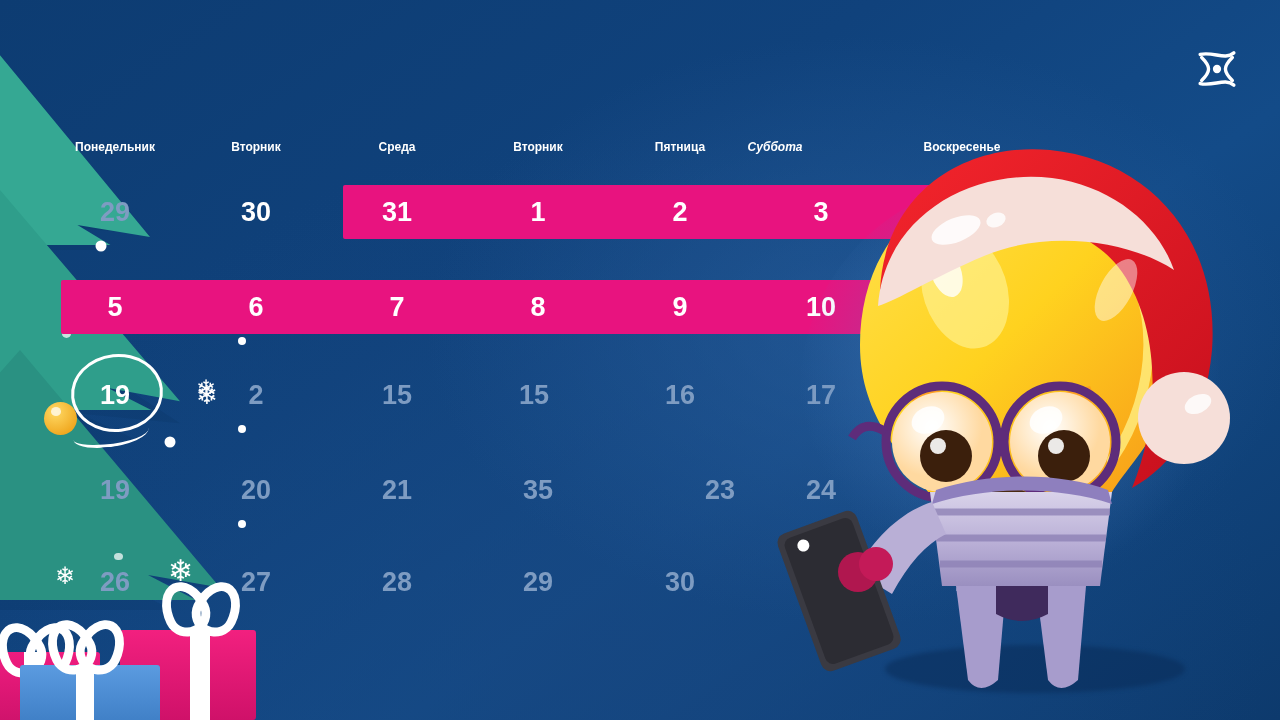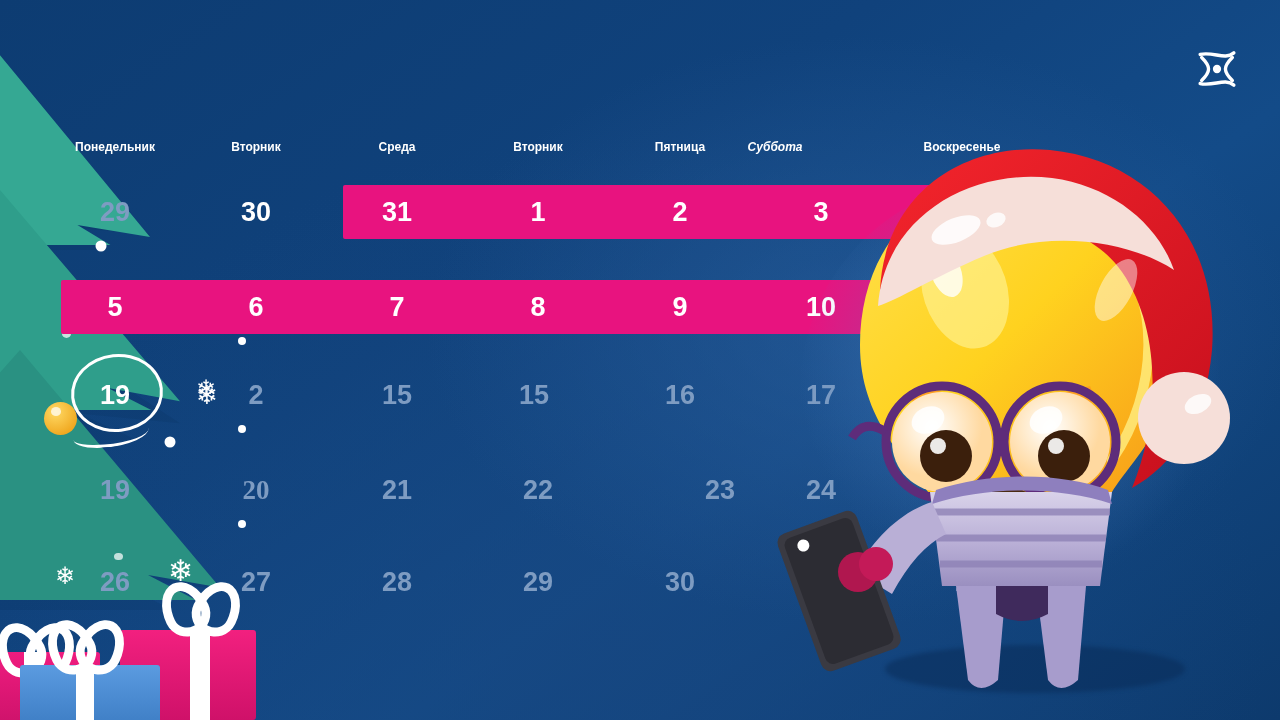--- a/index.html
+++ b/index.html
@@ -194,24 +194,24 @@
       <div class="day on" style="left: 115px; top: 265px;">19</div>
       <div class="snow" style="left: 196px; top: 247px; font-size: 24px;">❄</div>
       <div class="day off" style="left: 256px; top: 265px;">2</div>
       <div class="dot sm" style="left: 242px; top: 299px;"></div>
       <div class="day off" style="left: 397px; top: 265px;">15</div>
       <div class="day off" style="left: 534px; top: 265px;">15</div>
       <div class="day off" style="left: 680px; top: 265px;">16</div>
       <div class="day off" style="left: 821px; top: 265px;">17</div>
       <div class="day off" style="left: 962px; top: 265px;">18</div>
       <div class="day off" style="left: 115px; top: 360px;">19</div>
-      <div class="day off" style="left: 256px; top: 360px; font-family: Liberation Serif, serif;">20</div>
+      <div class="day off" style="left: 256px; top: 360px;">20</div>
       <div class="dot sm" style="left: 242px; top: 394px;"></div>
       <div class="day off" style="left: 397px; top: 360px;">21</div>
-      <div class="day off" style="left: 538px; top: 360px;">22</div>
+      <div class="day off" style="left: 538px; top: 360px;">35</div>
       <div class="day off" style="left: 720px; top: 360px;">23</div>
       <div class="day off" style="left: 821px; top: 360px;">24</div>
       <div class="day off" style="left: 962px; top: 360px;">25</div>
       <div class="snow" style="left: 55px; top: 434px; font-size: 24px;">❄</div>
       <div class="day off" style="left: 115px; top: 452px;">26</div>
       <div class="day off" style="left: 256px; top: 452px;">27</div>
       <div class="day off" style="left: 397px; top: 452px;">28</div>
       <div class="day off" style="left: 538px; top: 452px;">29</div>
       <div class="day off" style="left: 680px; top: 452px;">30</div>
       <div class="day off" style="left: 821px; top: 452px;">31</div>

